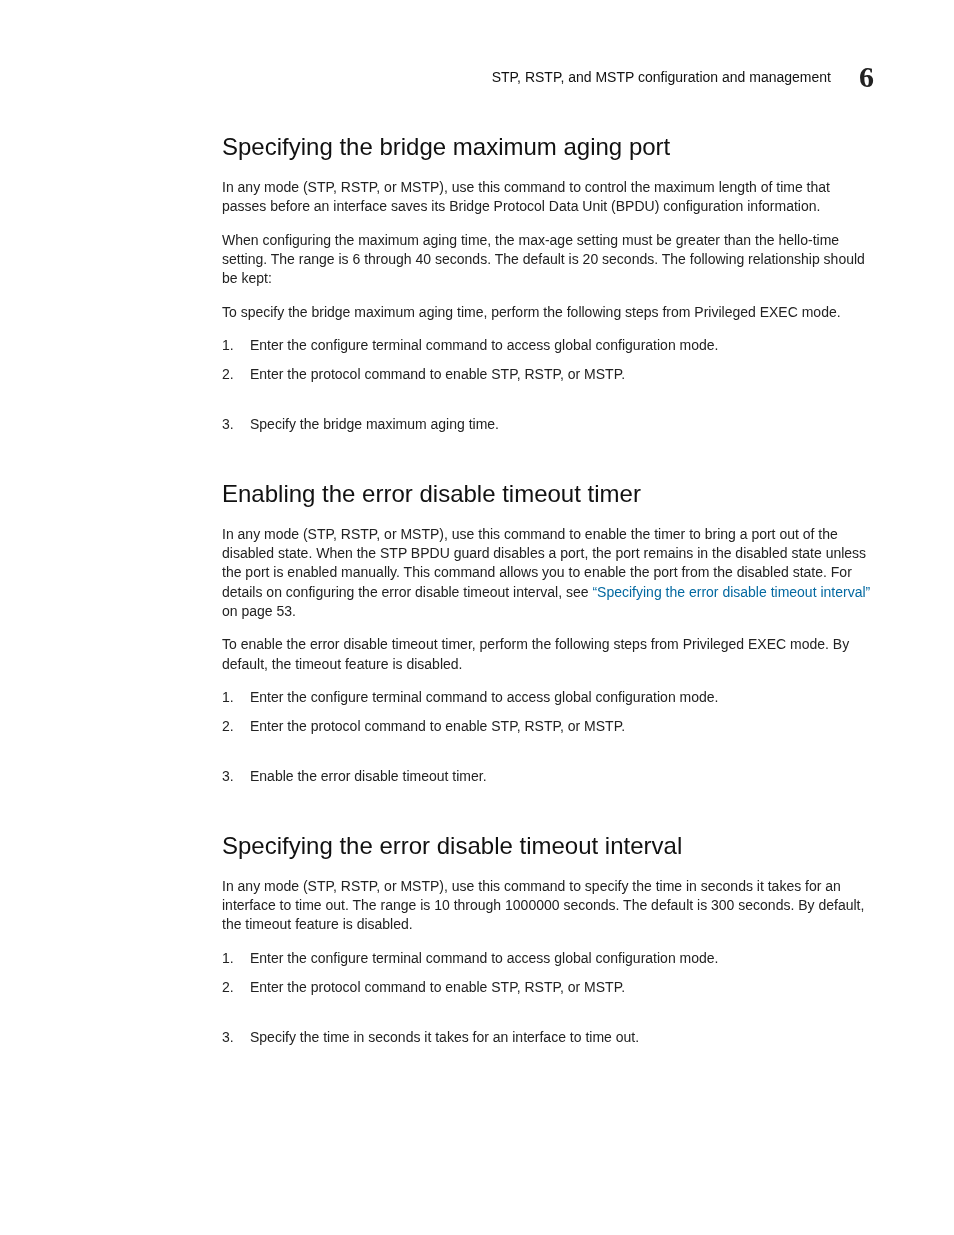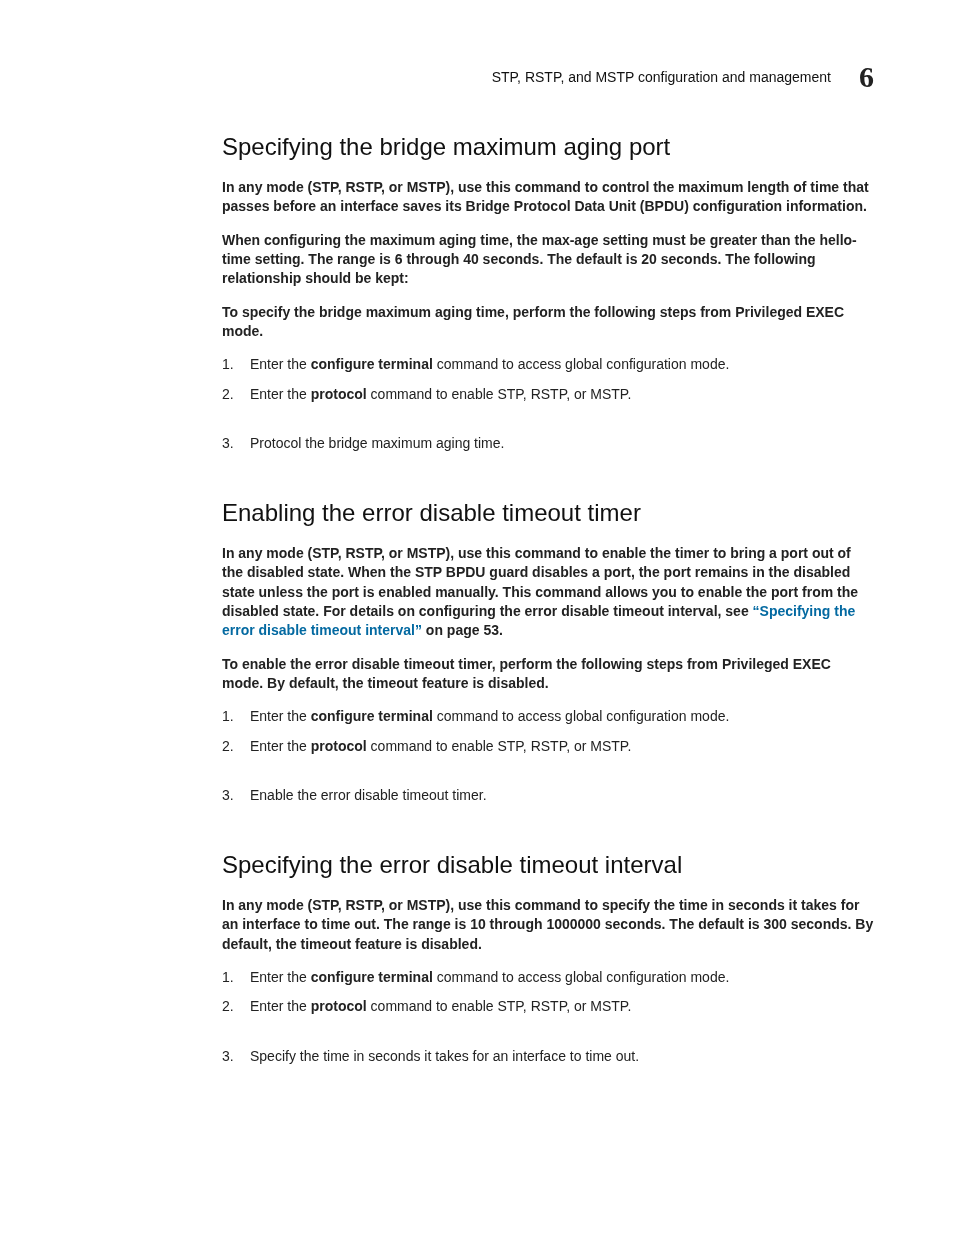--- a/index.html
+++ b/index.html
@@ -39,40 +39,39 @@
     font-size: 24px;
     color: #111;
     margin: 0 0 16px 0;
     line-height: 1.25;
   }
   .section { margin-bottom: 44px; }
   p {
     font-size: 14px;
     line-height: 1.38;
     margin: 0 0 14px 0;
-    font-weight: bold;
   }
   ol {
     padding-left: 0;
     margin: 0;
   }
   ol li {
     font-size: 14px;
     line-height: 1.4;
     margin: 0 0 10px 0;
     list-style: none;
     position: relative;
     padding-left: 28px;
   }
   ol li .mark {
     position: absolute;
     left: 0;
     top: 0;
   }
-  .bold { font-weight: 700; text-align: center; }
+  .bold { font-weight: 400; text-align: center; }
   .li-gap { margin-top: 30px; }
   a.xref { color: #0369a1; text-decoration: none; }
 </style>
 </head>
 <body>
 
 <div class="page">
 
   <div class="running-head">
     <span class="text">STP, RSTP, and MSTP configuration and management</span>
@@ -80,21 +79,21 @@
   </div>
 
   <div class="section">
     <h2 class="section-title">Specifying the bridge maximum aging port</h2>
     <p>In any mode (STP, RSTP, or MSTP), use this command to control the maximum length of time that passes before an interface saves its Bridge Protocol Data Unit (BPDU) configuration information.</p>
     <p>When configuring the maximum aging time, the max-age setting must be greater than the hello-time setting. The range is 6 through 40 seconds. The default is 20 seconds. The following relationship should be kept:</p>
     <p>To specify the bridge maximum aging time, perform the following steps from Privileged EXEC mode.</p>
     <ol>
       <li><span class="mark">1.</span><span>Enter the </span><span class="bold">configure terminal</span><span> command to access global configuration mode.</span></li>
       <li><span class="mark">2.</span><span>Enter the </span><span class="bold">protocol</span><span> command to enable STP, RSTP, or MSTP.</span></li>
-      <li class="li-gap"><span class="mark">3.</span><span>Protocol the bridge maximum aging time.</span></li>
+      <li class="li-gap"><span class="mark">3.</span><span>Specify the bridge maximum aging time.</span></li>
     </ol>
   </div>
 
   <div class="section">
     <h2 class="section-title">Enabling the error disable timeout timer</h2>
     <p>
       <span>In any mode (STP, RSTP, or MSTP), use this command to enable the timer to bring a port out of the disabled state. When the STP BPDU guard disables a port, the port remains in the disabled state unless the port is enabled manually. This command allows you to enable the port from the disabled state. For details on configuring the error disable timeout interval, see </span><a class="xref" href="#">“Specifying the error disable timeout interval”</a><span> on page 53.</span>
     </p>
     <p>To enable the error disable timeout timer, perform the following steps from Privileged EXEC mode. By default, the timeout feature is disabled.</p>
     <ol>

